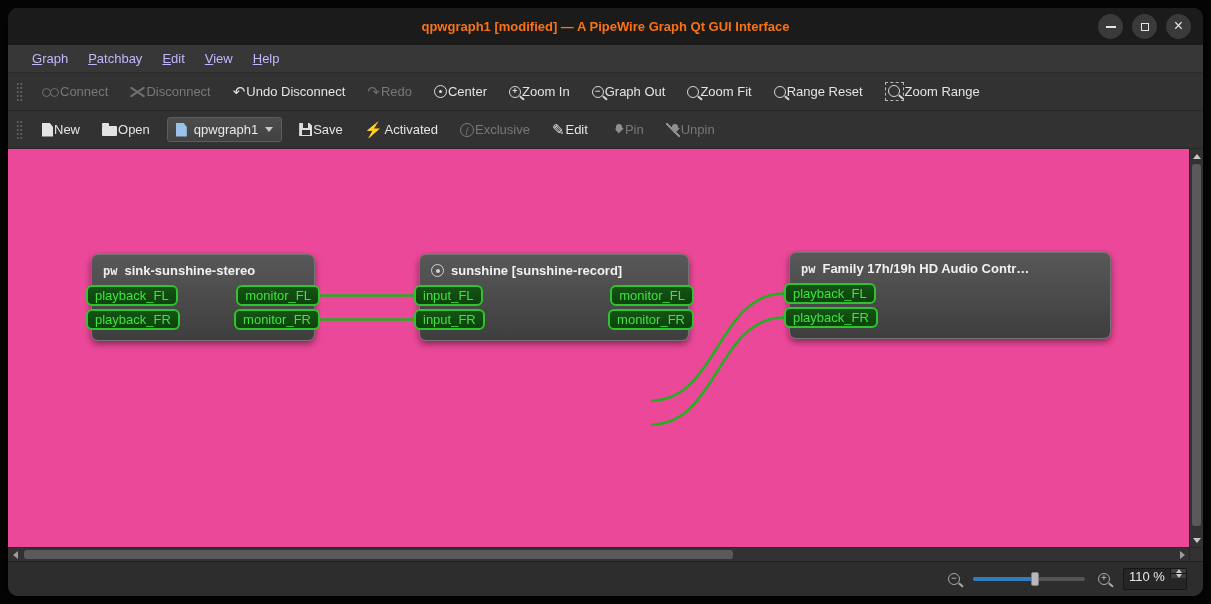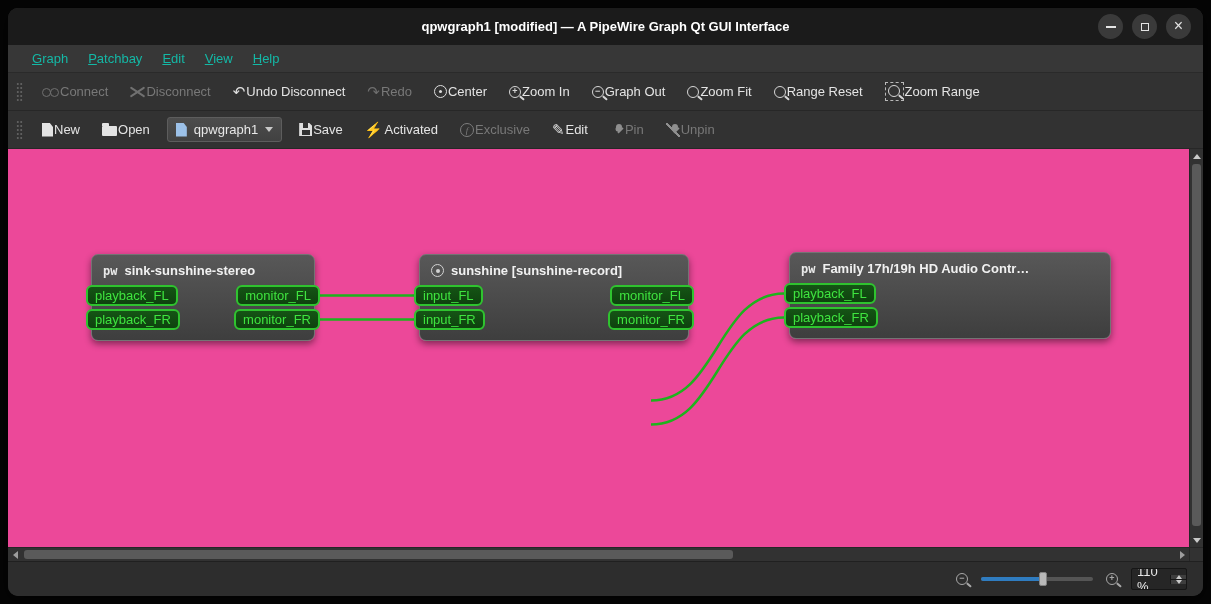--- a/index.html
+++ b/index.html
@@ -4,30 +4,30 @@
 <style>
   * { box-sizing: border-box; margin: 0; padding: 0; }
   html,body { width:1211px; height:604px; background:#050505; font-family:"Liberation Sans",sans-serif; overflow:hidden; }
 
   .window { position:absolute; left:8px; top:8px; width:1195px; height:588px;
     border-radius:10px; overflow:hidden; background:#2e2e2e; display:flex; flex-direction:column;
     box-shadow:0 4px 18px rgba(0,0,0,.7); }
 
   
   .titlebar { height:37px; background:#1b1b1b; position:relative; display:flex; align-items:center; flex:0 0 auto; }
-  .titlebar .title { position:absolute; left:0; right:0; text-align:center; color:#ffffff; font-size:13px; font-weight:700; }
+  .titlebar .title { position:absolute; left:0; right:0; text-align:center; color:#f97316; font-size:13px; font-weight:700; }
   .win-buttons { position:absolute; right:12px; top:0; height:100%; display:flex; align-items:center; gap:9px; }
   .win-btn { width:25px; height:25px; border-radius:50%; background:#3a3a3a; display:flex; align-items:center; justify-content:center; cursor:default; }
   .min-bar { width:10px; height:2px; background:#e4e4e4; }
   .max-sq { width:8px; height:8px; border:1.4px solid #e4e4e4; }
   .close-x { color:#e4e4e4; font-size:16px; line-height:1; margin-top:-1px; }
 
   
   .menubar { height:28px; background:#373737; display:flex; align-items:stretch; padding-left:14px; flex:0 0 auto; border-bottom:1px solid #2a2a2a; }
-  .menu-item { display:inline-block; color:#14b8a6; font-size:13px; line-height:27px; padding:0 10px; }
+  .menu-item { display:inline-block; color:#c4b5fd; font-size:13px; line-height:27px; padding:0 10px; }
   .menu-item::first-letter { text-decoration:underline; }
 
   
   .toolbar { height:38px; background:#323232; display:flex; align-items:center; padding:0 6px; gap:4px; flex:0 0 auto; border-bottom:1px solid #272727; }
   .grip { width:7px; height:20px; margin:0 6px 0 2px;
     background-image:radial-gradient(circle,#5f5f5f 1px,transparent 1.3px); background-size:3.5px 4px; }
   .tbtn { display:flex; align-items:center; gap:1px; padding:4px 9px; border-radius:4px; color:#e4e4e4; font-size:13px; white-space:nowrap; cursor:default; }
   .tbtn.disabled { color:#787878; }
   .glyph-icon { font-size:15px; line-height:1; color:#e0e0e0; }
   .tbtn.disabled .glyph-icon { color:#6f6f6f; }
@@ -104,21 +104,21 @@
   .hthumb { position:absolute; top:2px; bottom:2px; left:16px; width:60%; background:#5a5a5a; border-radius:3px; }
   .corner { flex:0 0 14px; background:#323232; border-top:1px solid #262626; border-left:1px solid #262626; }
 
   
   .statusbar { flex:0 0 35px; background:#2d2d2d; border-top:1px solid #202020; display:flex; align-items:center; justify-content:flex-end;
     gap:13px; padding-right:16px; }
   .slider { position:relative; width:112px; height:16px; }
   .slider-track { position:absolute; left:0; right:0; top:6px; height:4px; background:#555; border-radius:2px; }
   .slider-fill { position:absolute; left:0; width:55%; top:6px; height:4px; background:#2f7cc0; border-radius:2px; }
   .slider-handle { position:absolute; left:55%; top:1px; width:8px; height:14px; margin-left:-4px; background:#b9b9b9; border:1px solid #828282; border-radius:2px; }
-  .spinbox { display:flex; align-items:center; width:56px; height:22px; background:#262626; border:1px solid #161616; border-radius:2px; overflow:hidden; }
+  .spinbox { display:flex; align-items:flex-start; width:64px; height:22px; background:#262626; border:1px solid #161616; border-radius:2px; overflow:hidden; }
   .spin-value { flex:1 1 auto; color:#e8e8e8; font-size:13px; display:flex; align-items:center; padding-left:5px; }
   .spin-btns { flex:0 0 16px; display:flex; flex-direction:column; border-left:1px solid #161616; }
   .spin-btn { flex:1 1 50%; background:#3e3e3e; display:flex; align-items:center; justify-content:center; }
   .spin-btn + .spin-btn { border-top:1px solid #161616; }
 </style>
 </head>
 <body>
 
 <div class="window">
 

